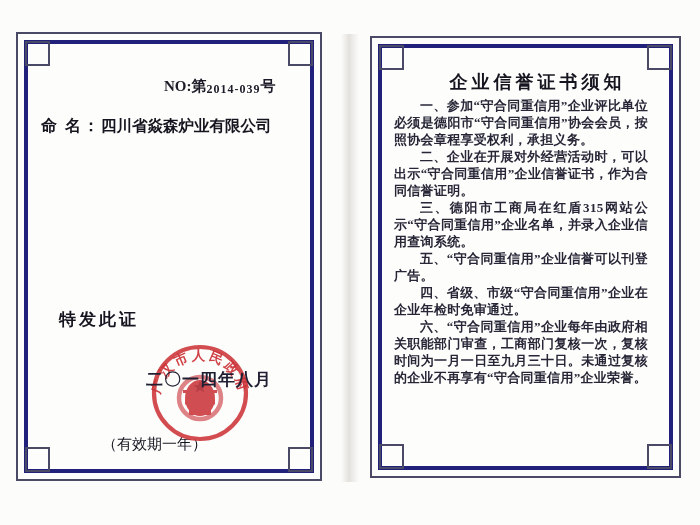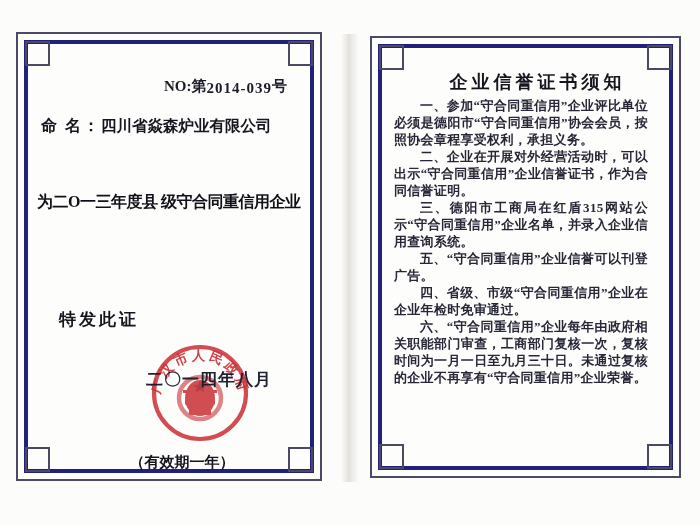--- a/index.html
+++ b/index.html
@@ -18,30 +18,30 @@
   .csq.tr{right:-3px;top:-3px;}
   .csq.bl{left:-3px;bottom:-3px;}
   .csq.br{right:-3px;bottom:-3px;}
 
   
   .crease{position:absolute;left:341px;top:34px;width:18px;height:448px;
     background:linear-gradient(90deg,rgba(120,110,100,0) 0%,rgba(140,128,115,0.22) 45%,rgba(110,100,90,0.12) 60%,rgba(120,110,100,0) 100%);}
 
   
   .serial{position:absolute;left:148px;top:45px;font-size:15px;font-weight:bold;color:#1c1c28;white-space:nowrap;}
-  .serial .num{font-size:15px;position:relative;top:2px;letter-spacing:1px;}
+  .serial .num{font-size:12px;position:relative;top:2px;letter-spacing:1px;}
   .name-line{position:absolute;left:25px;top:84px;white-space:nowrap;color:#15151f;}
   .name-label{font-size:16px;font-weight:bold;letter-spacing:2px;}
   .company{font-size:15.5px;font-weight:bold;}
   .award{position:absolute;left:21px;top:160px;width:280px;font-size:16px;font-weight:bold;color:#101018;letter-spacing:-0.5px;white-space:nowrap;}
   .issue{position:absolute;left:43px;top:276px;font-size:17px;font-weight:bold;letter-spacing:3px;color:#15151f;}
   .seal-wrap{position:absolute;left:133px;top:310px;width:102px;height:102px;z-index:1;}
   .seal-date{position:absolute;left:118px;top:336px;width:150px;text-align:center;font-size:17px;font-weight:bold;
     letter-spacing:1px;color:#1f1f33;z-index:3;white-space:nowrap;}
-  .validity{position:absolute;left:86px;top:421px;width:160px;text-align:center;font-size:15px;font-weight:bold;color:#15151f;white-space:nowrap;}
+  .validity{position:absolute;left:86px;top:403px;width:160px;text-align:left;font-size:15px;font-weight:normal;color:#15151f;white-space:nowrap;}
 
   
   .notice-title{position:absolute;left:12px;top:34px;width:100%;text-align:center;font-size:18px;font-weight:bold;
     letter-spacing:4px;color:#15151f;}
   .notice-body{position:absolute;left:24px;top:61px;width:254px;font-size:13px;font-weight:bold;color:#262636;
     line-height:17px;text-align:justify;letter-spacing:0.3px;}
   .notice-body p{margin:0;text-indent:2em;}
   .notice-body p.no-indent{text-indent:0;}
 </style>
 </head>
@@ -57,21 +57,20 @@
       <div class="csq tl"></div>
       <div class="csq tr"></div>
       <div class="csq bl"></div>
       <div class="csq br"></div>
     </div>
 
     <div class="serial"><span>NO:第</span><span class="num">2014-039</span><span>号</span></div>
 
     <div class="name-line"><span class="name-label">命 名：</span><span class="company">四川省焱森炉业有限公司</span></div>
 
-    <div class="award">为二O一三年度县 级守合同重信用企业</div>
 
     <div class="issue">特发此证</div>
 
     <div class="seal-wrap">
       <svg width="102" height="102" viewBox="0 0 102 102">
         <circle cx="51" cy="51" r="46" fill="none" stroke="#cc3338" stroke-width="4.2" opacity="0.88"></circle>
         <path id="sealArc" d="M 13,70 A 40,40 0 1 1 89,70" fill="none"></path>
         <text fill="#cc3338" font-size="13.5" font-weight="bold" opacity="0.92" letter-spacing="3" font-family="Liberation Serif, DejaVu Serif, serif">
           <textPath href="#sealArc" startOffset="50%" text-anchor="middle">广汉市人民政府</textPath>
         </text>

